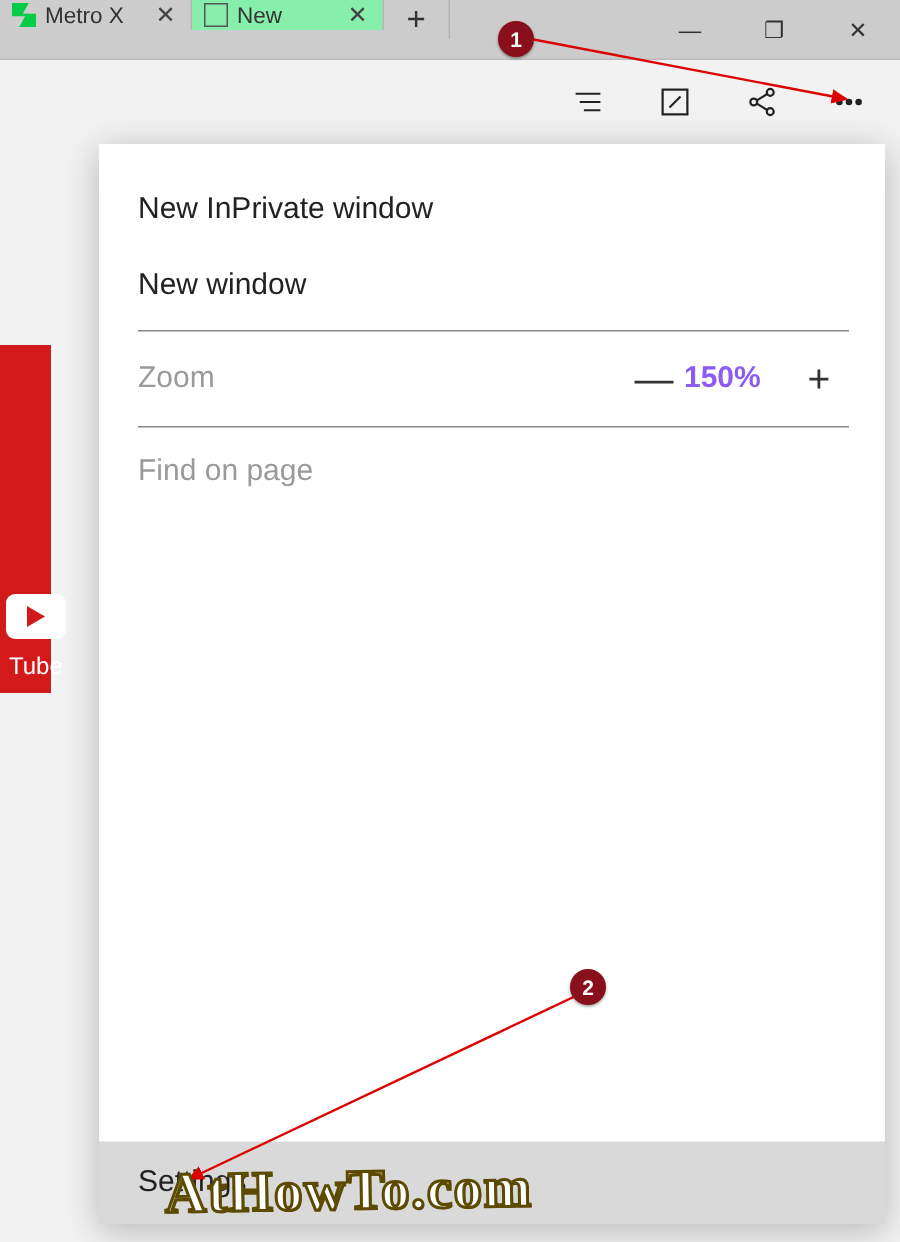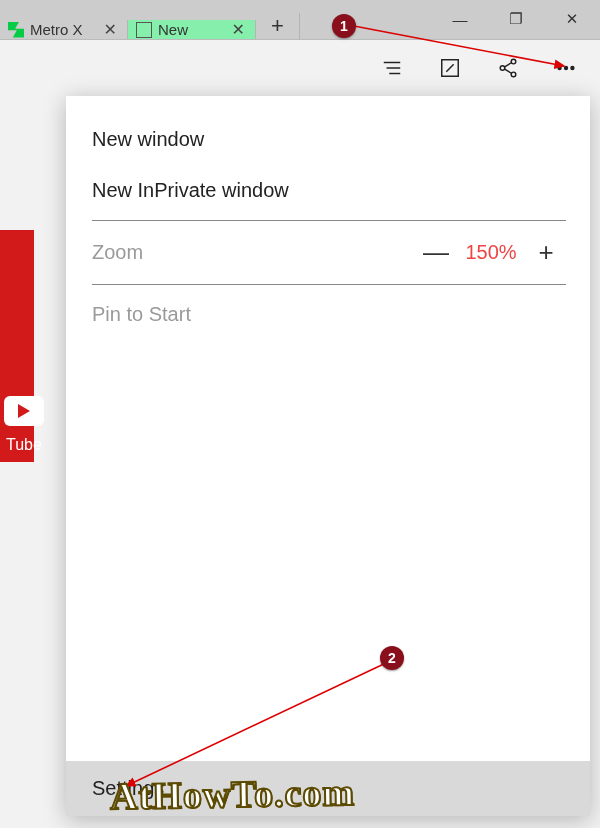--- a/index.html
+++ b/index.html
@@ -9,21 +9,21 @@
     font-family: "Segoe UI", Arial, sans-serif;
     background: #f2f2f2;
     position: relative;
     overflow: hidden;
   }
   .titlebar {
     height: 40px;
     background: #cccccc;
     border-bottom: 1px solid #bbb;
     display: flex;
-    align-items: flex-end;
+    align-items: flex-start;
     position: relative;
   }
   .tab {
     display: flex;
     align-items: center;
     padding: 0 6px 0 8px;
     border-right: 1px solid #b5b5b5;
     font-size: 15px;
     color: #333;
     gap: 6px;
@@ -103,21 +103,21 @@
   .menu-item.dim { color: #9a9a9a; }
   .menu-sep { border: none; border-top: 1px solid #888; margin: 4px 0; }
   .zoom-row {
     display: flex; align-items: center; padding: 12px 0;
     color: #9a9a9a; font-size: 20px;
   }
   .zoom-label { flex: 1; }
   .zoom-minus, .zoom-plus {
     width: 40px; text-align: center; font-size: 26px; color: #333;
   }
-  .zoom-value { width: 70px; text-align: center; font-size: 20px; color: #ef4444; }
+  .zoom-value { width: 70px; font-size: 20px; color: #8b5cf6; font-weight: bold; }
   .settings-row {
     margin: 0 -24px 0 -26px;
     padding: 16px 24px 16px 26px;
     background: #d9d9d9;
     font-size: 20px;
     color: #222;
     margin-top: auto;
   }
 
   
@@ -203,31 +203,31 @@
 </div>
 
 <div class="sidebar-strip">
   <div class="yt-tile">
     <div class="yt-icon"></div>
     <div class="yt-label">Tube</div>
   </div>
 </div>
 
 <div class="menu">
+  <div class="menu-item">New InPrivate window</div>
   <div class="menu-item">New window</div>
-  <div class="menu-item">New InPrivate window</div>
   <hr class="menu-sep">
   <div class="zoom-row">
     <span class="zoom-label">Zoom</span>
     <span class="zoom-minus">—</span>
     <span class="zoom-value">150%</span>
     <span class="zoom-plus">+</span>
   </div>
   <hr class="menu-sep">
-  <div class="menu-item dim">Pin to Start</div>
+  <div class="menu-item dim">Find on page</div>
   <div class="settings-row">Settings</div>
 </div>
 
 <div class="callout callout1">1</div>
 <svg class="arrow" style="top:18px;left:350px" width="230" height="58">
   <defs>
       <marker id="ah1" markerWidth="8" markerHeight="8" refX="6" refY="3" orient="auto">
         <path d="M0,0 L7,3 L0,6 Z" fill="#d00"></path>
       </marker>
     </defs>

